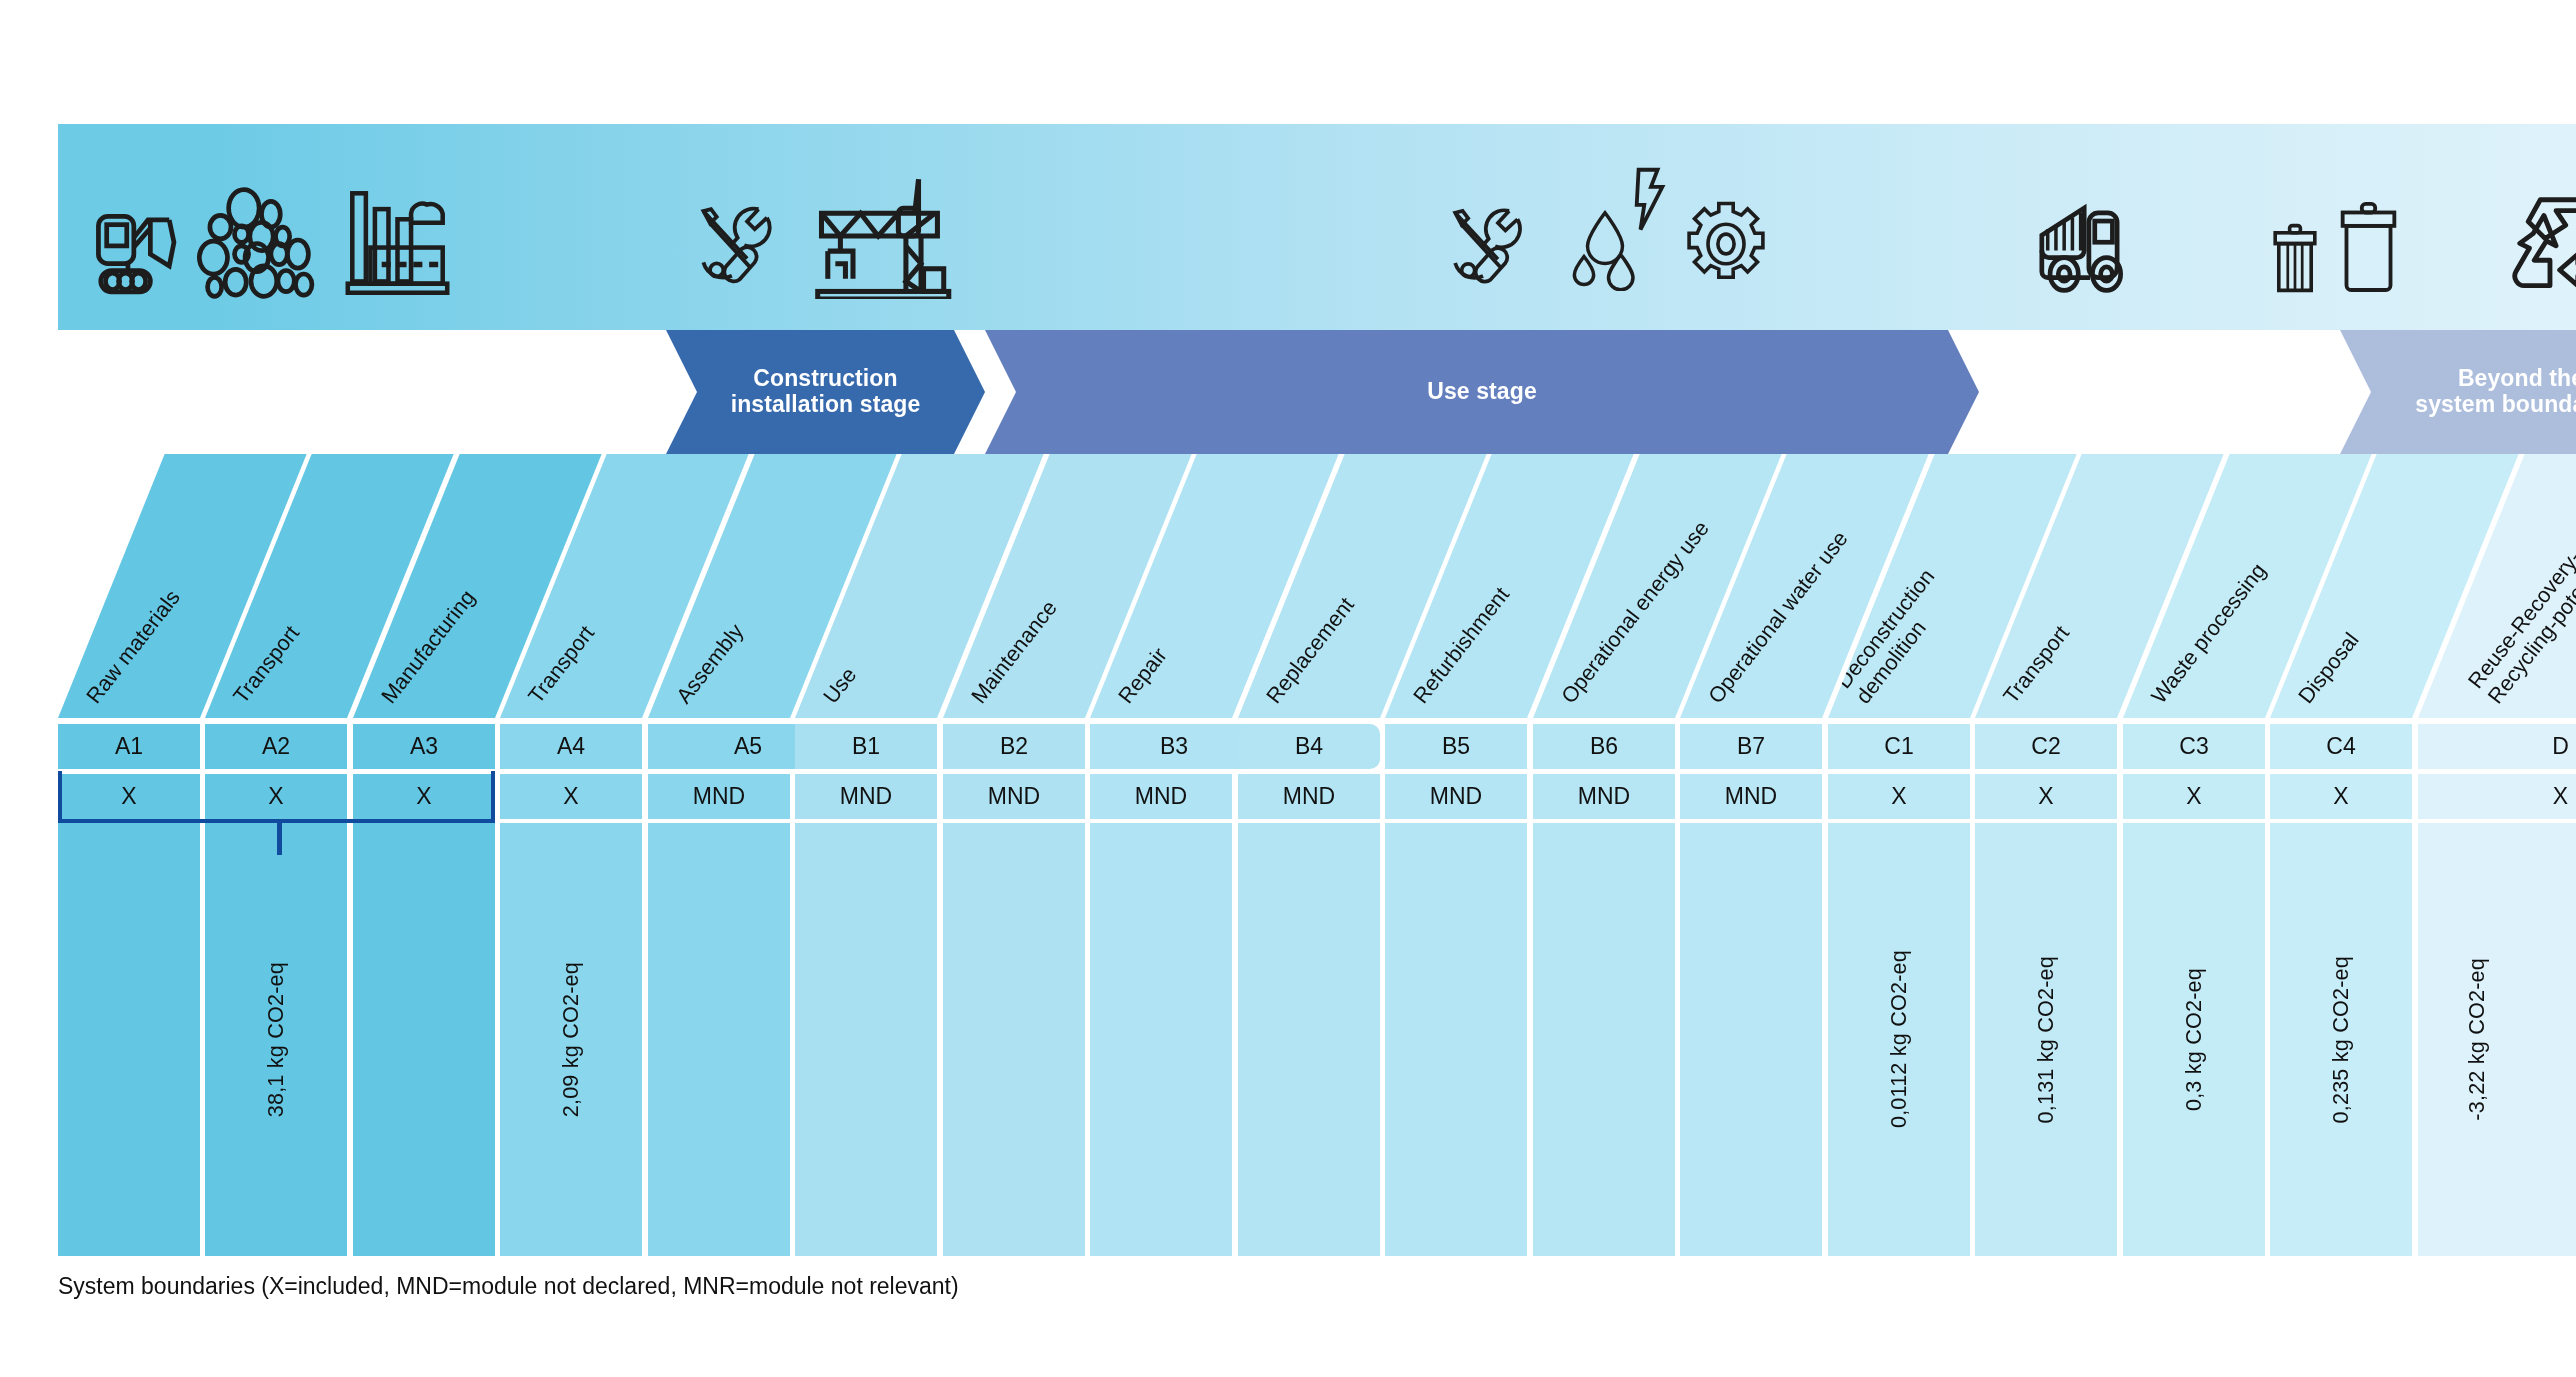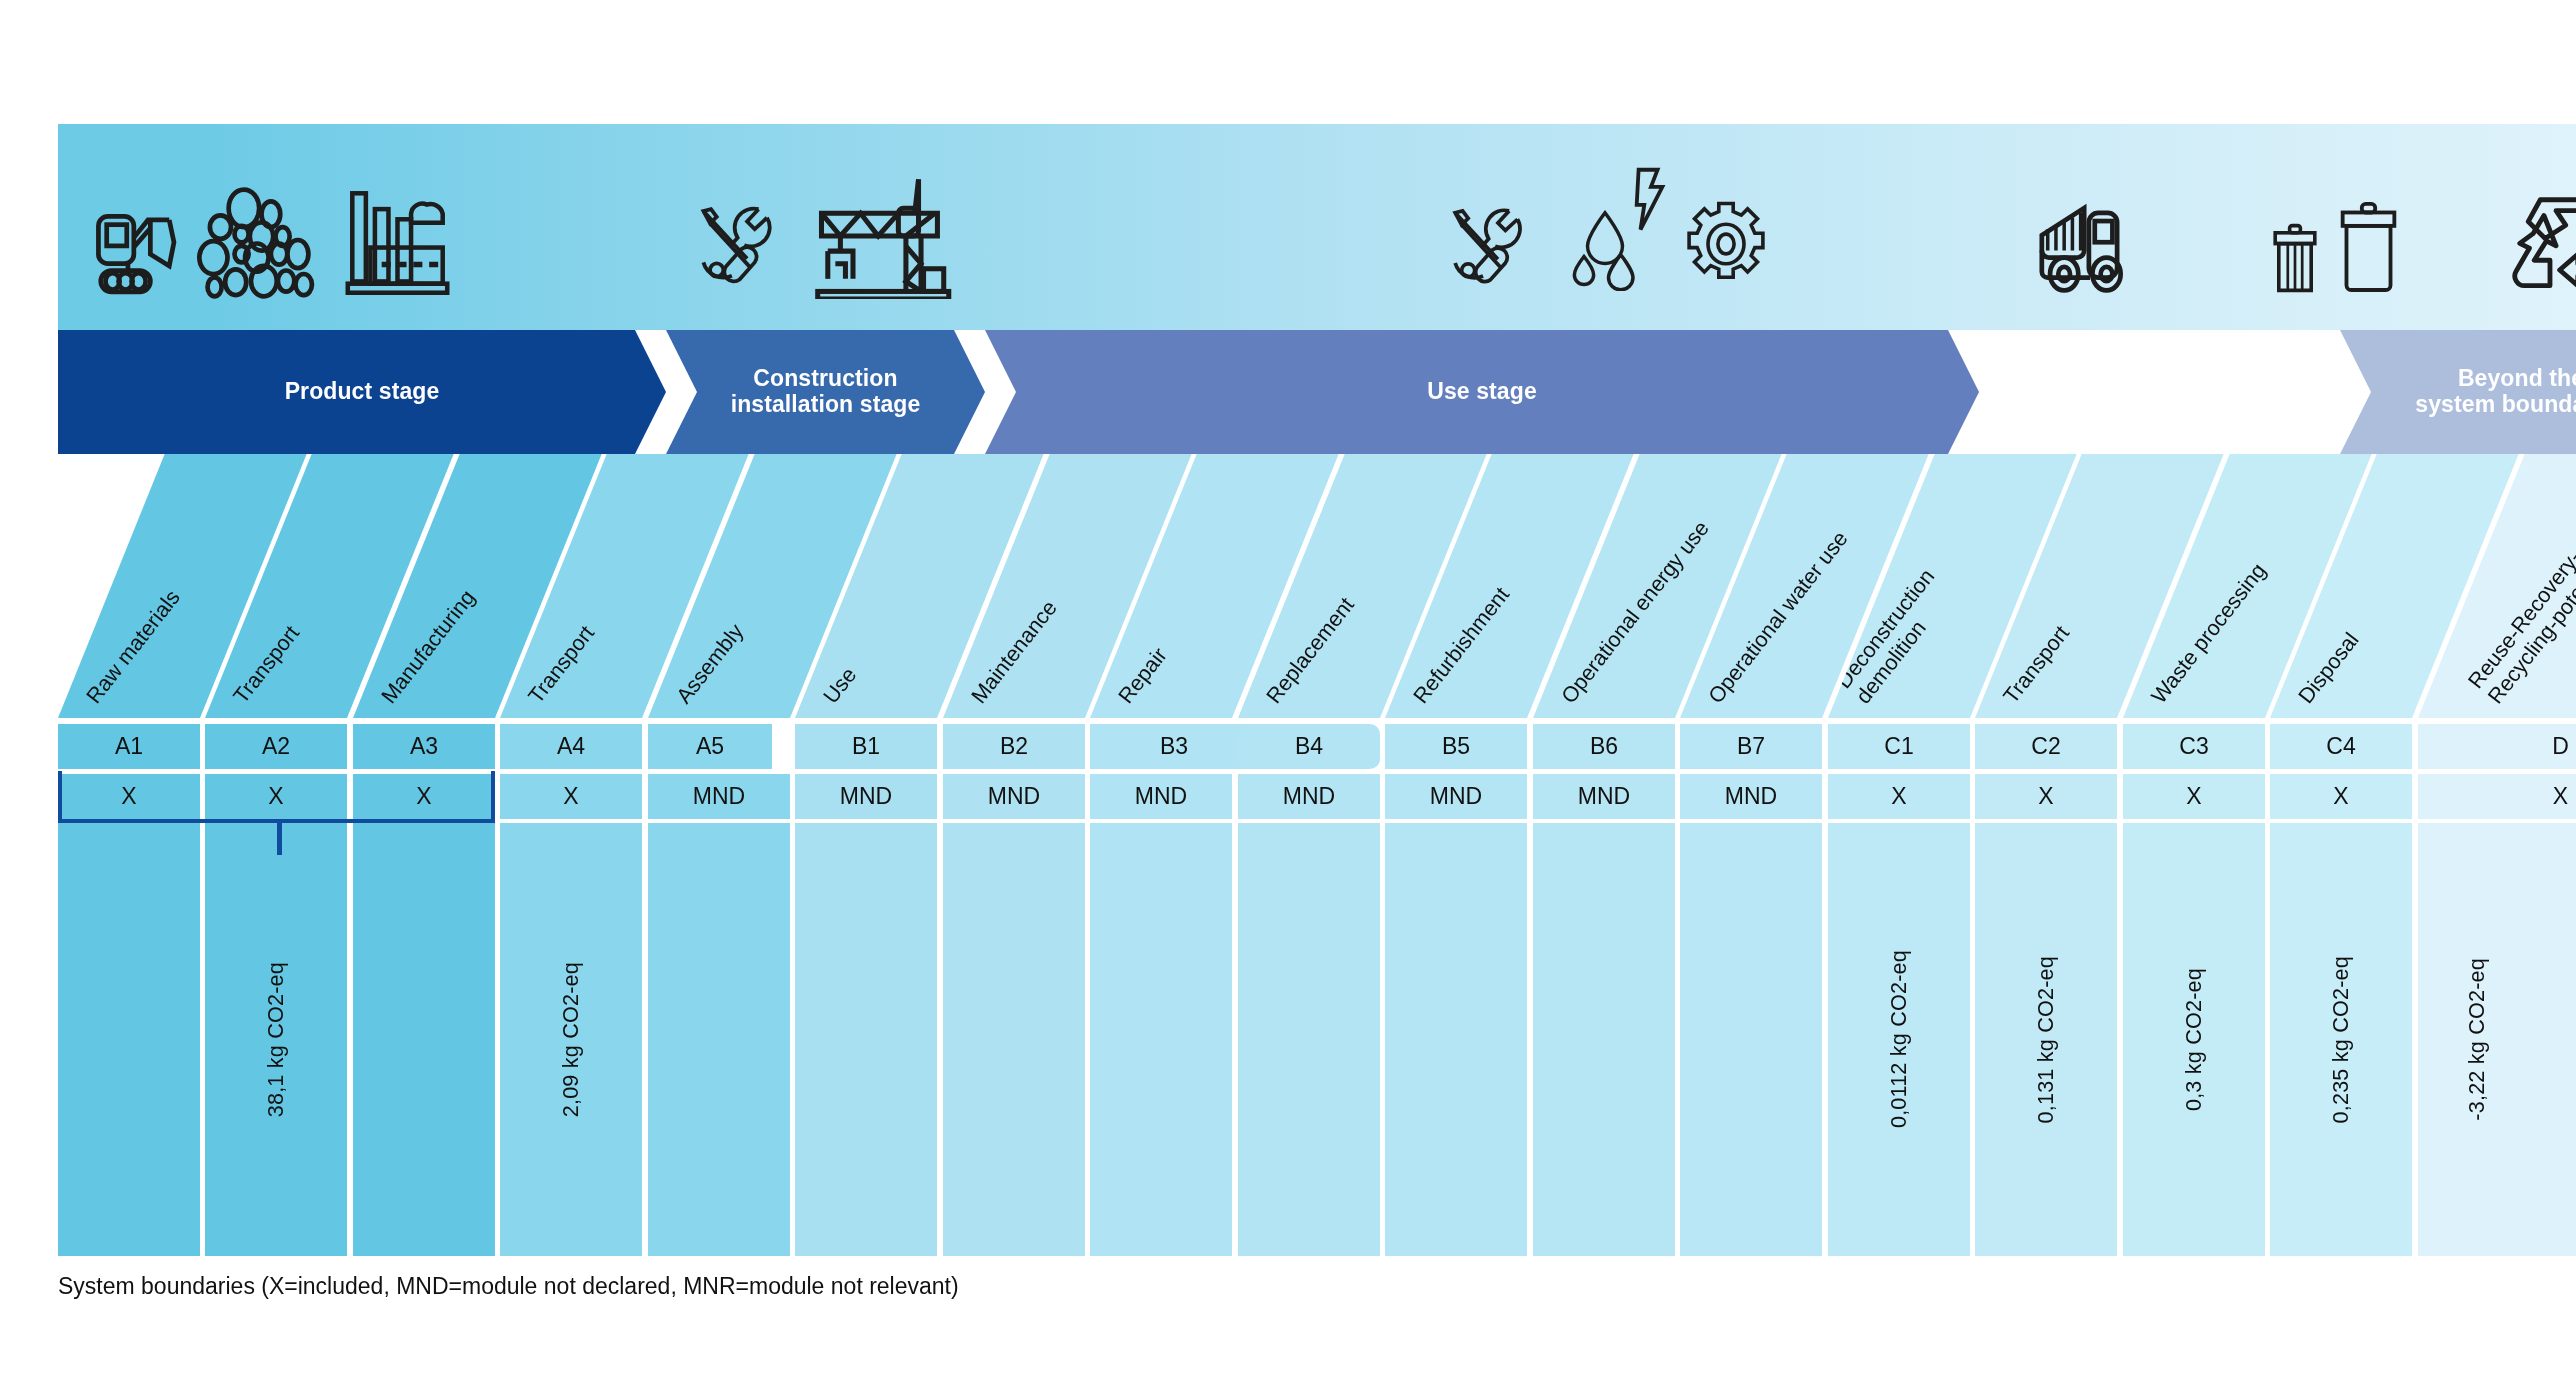--- a/index.html
+++ b/index.html
@@ -266,23 +266,20 @@
     <div class="icon" style="left:2442px;top:54px;">
       <svg width="129" height="121" viewBox="0 0 100 100" fill="none" stroke="#1d1d1d" stroke-width="4" stroke-linejoin="round">
         <path d="M30 18 h30 a6 6 0 0 1 5 3 l5 8 l7 -4 l4 18 l-18 -4 l7 -4 l-5 -8 h-22 l8 12 l-17 11 l-14 -14 z"></path>
         <path d="M24 46 l9 -15 l10 25 l-8 -4 l-10 16 l13 0 l0 21 l-21 0 a8 8 0 0 1 -7 -12 l11 -19 l-8 -4 z"></path>
         <path d="M74 46 l14 22 a8 8 0 0 1 -7 13 l-20 0 l0 8 l-15 -13 l15 -13 l0 8 l20 0 l-12 -19 z"></path>
       </svg>
     </div>
   </div>
 
   <div class="banner">
-    <div class="chev first" style="left:0px;width:608px;background:#0b4391;">
-      <span>Product stage</span>
-    </div>
     <div class="chev mid" style="left:608px;width:319px;background:#3769ad;">
       <span>Construction<br>installation stage</span>
     </div>
     <div class="chev mid" style="left:927px;width:994px;background:#637fbe;">
       <span>Use stage</span>
     </div>
     <div class="chev mid" style="left:2282px;width:362px;background:#adbedd;">
       <span>Beyond the<br>system boundaries</span>
     </div>
   </div>
@@ -373,21 +370,21 @@
           <div class="dlabel" style="left: 85px; bottom: 9.3px;">Reuse-Recovery-<br>Recycling-potential</div>
         </div>
       </div>
     </div>
 
   <div class="rowcode" id="rowcode">
       <div class="cell" style="left: 0px; width: 142px; background: rgb(99, 198, 227);">A1</div>
       <div class="cell" style="left: 147px; width: 142px; background: rgb(99, 198, 227);">A2</div>
       <div class="cell" style="left: 295px; width: 142px; background: rgb(99, 198, 227);">A3</div>
       <div class="cell" style="left: 442px; width: 142px; background: rgb(138, 214, 236);">A4</div>
-      <div class="cell" style="left: 590px; width: 124px; background: rgb(138, 214, 236);">A5</div>
+      <div class="cell" style="left: 590px; width: 146px; background: rgb(138, 214, 236); padding-left: 27px;">A5</div>
       <div class="cell" style="left: 737px; width: 142px; background: rgb(169, 224, 241);">B1</div>
       <div class="cell" style="left: 885px; width: 142px; background: rgb(174, 226, 242);">B2</div>
       <div class="cell" style="left: 1032px; width: 168px; background: rgb(176, 227, 243);">B3</div>
       <div class="cell" style="left: 1180px; width: 142px; background: rgb(178, 228, 243); border-radius: 10px;">B4</div>
       <div class="cell" style="left: 1327px; width: 142px; background: rgb(180, 229, 244);">B5</div>
       <div class="cell" style="left: 1475px; width: 142px; background: rgb(182, 230, 244);">B6</div>
       <div class="cell" style="left: 1622px; width: 142px; background: rgb(185, 231, 245);">B7</div>
       <div class="cell" style="left: 1770px; width: 142px; background: rgb(189, 233, 246);">C1</div>
       <div class="cell" style="left: 1917px; width: 142px; background: rgb(193, 234, 246);">C2</div>
       <div class="cell" style="left: 2065px; width: 142px; background: rgb(196, 236, 247);">C3</div>

